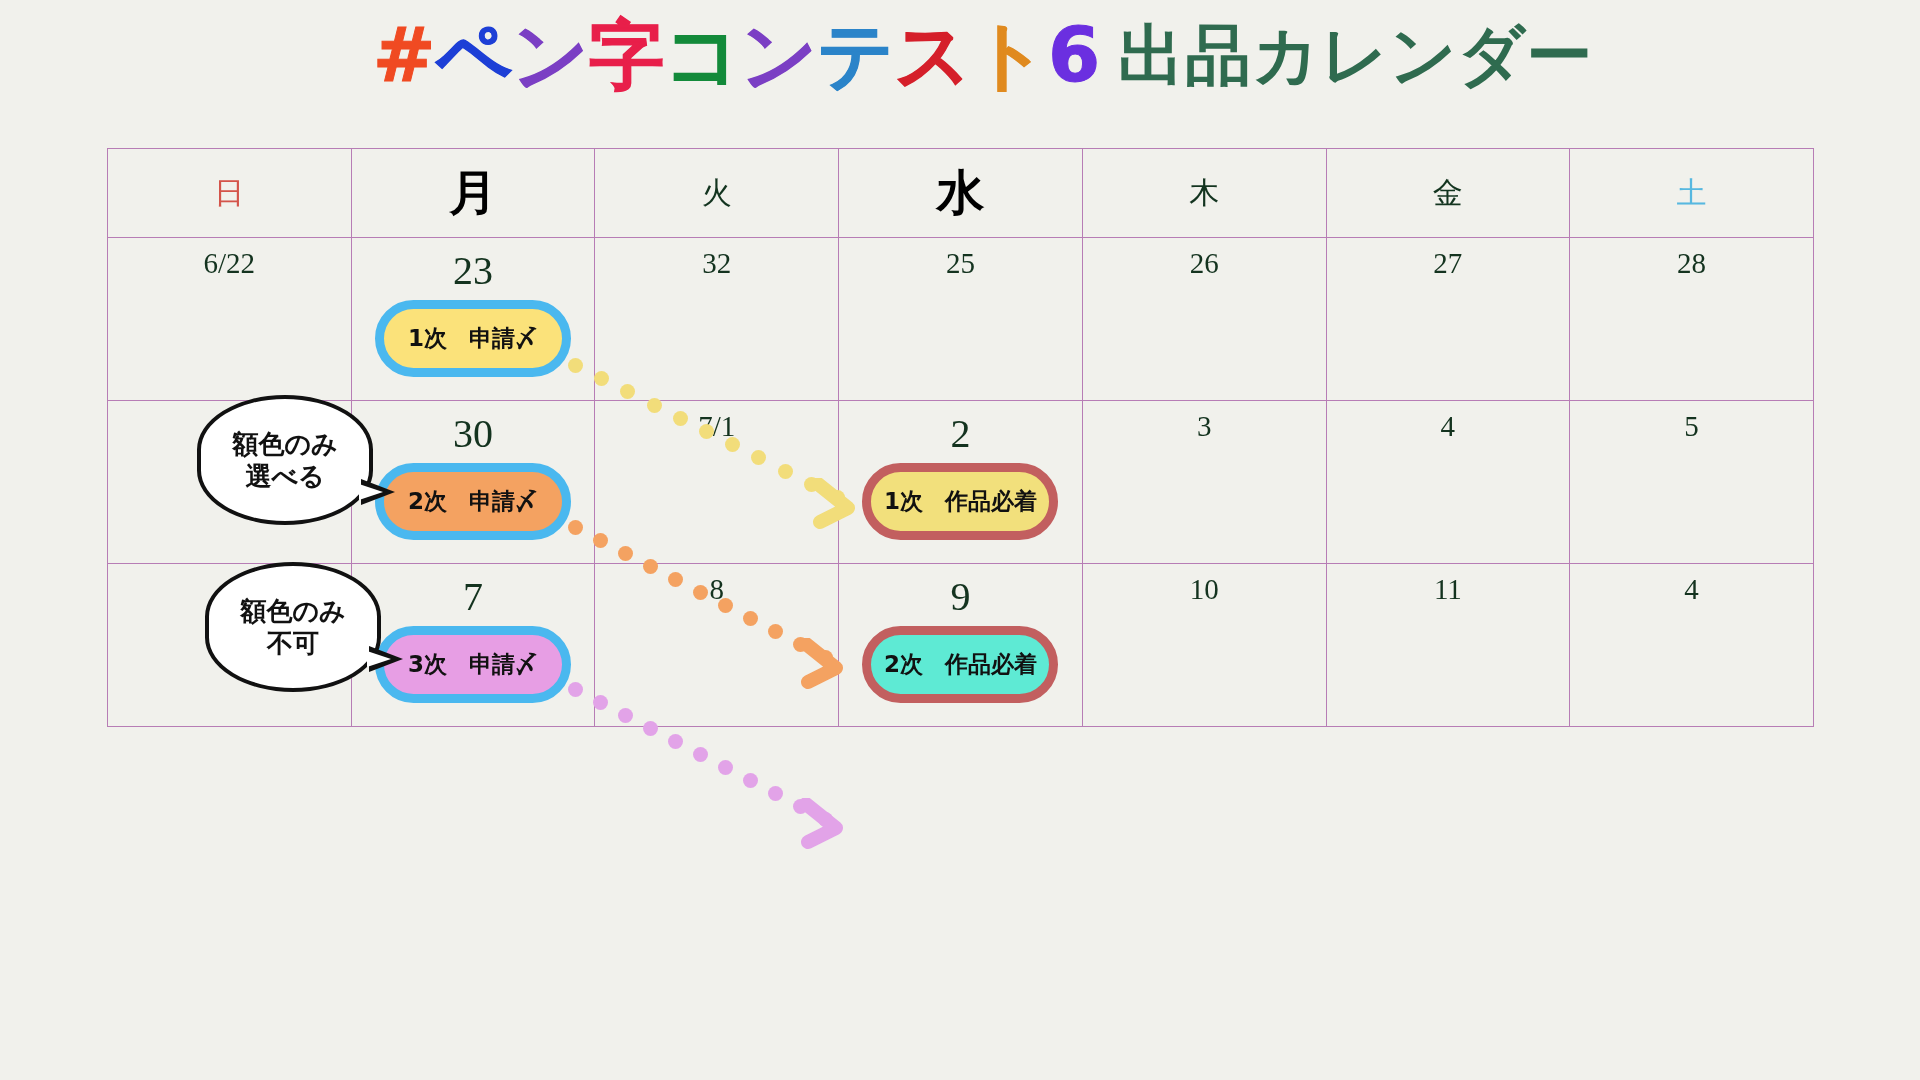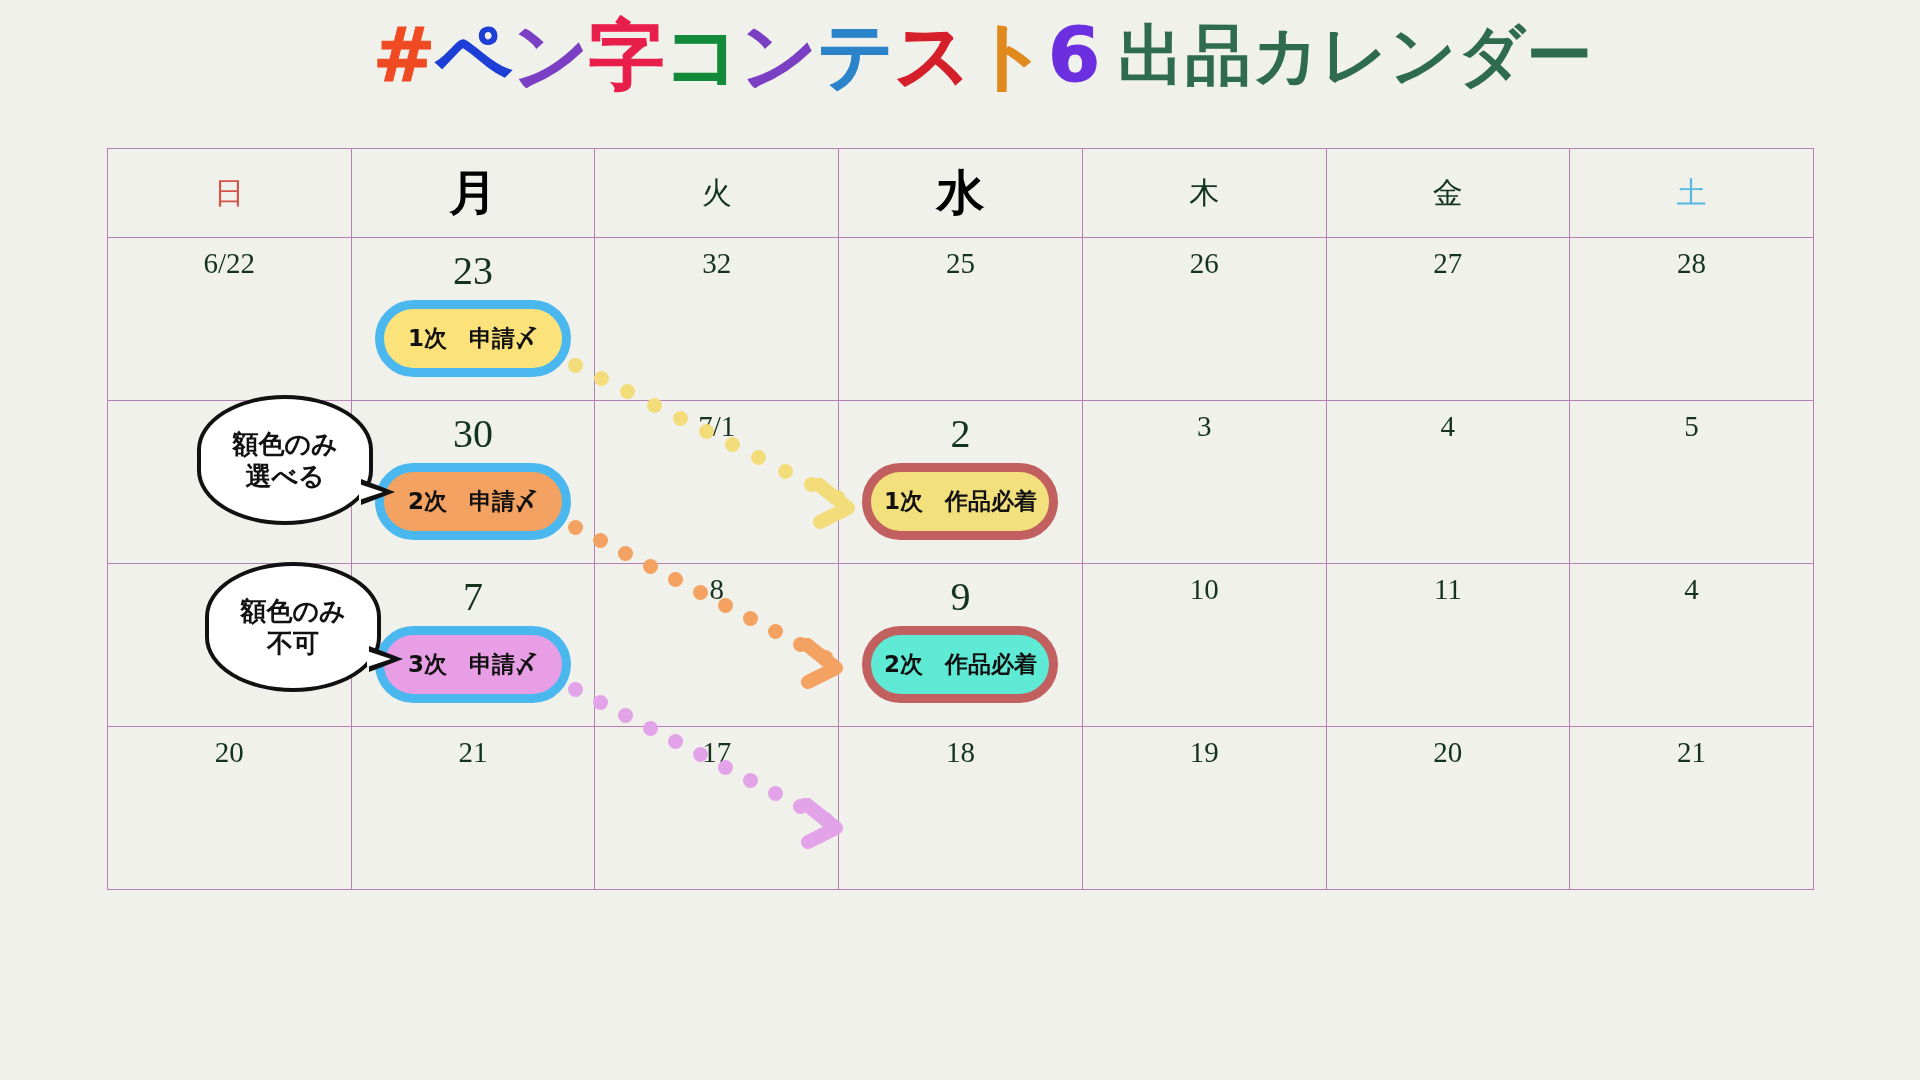--- a/index.html
+++ b/index.html
@@ -227,43 +227,20 @@
         <td>
           <span class="dnum">10</span>
         </td>
         <td>
           <span class="dnum">11</span>
         </td>
         <td>
           <span class="dnum">4</span>
         </td>
       </tr>
-      <tr>
-        <td>
-          <span class="dnum">20</span>
-        </td>
-        <td>
-          <span class="dnum">21</span>
-        </td>
-        <td>
-          <span class="dnum">17</span>
-        </td>
-        <td>
-          <span class="dnum">18</span>
-        </td>
-        <td>
-          <span class="dnum">19</span>
-        </td>
-        <td>
-          <span class="dnum">20</span>
-        </td>
-        <td>
-          <span class="dnum">21</span>
-        </td>
-      </tr>
     </tbody>
 </table>
 
 <div class="bubble" id="bubble-0" style="left:197px;top:395px;width:168px;height:122px;">
   <div>
     <div>額色のみ</div>
     <div>選べる</div>
   </div>
   <span class="btail"></span>
 </div>

